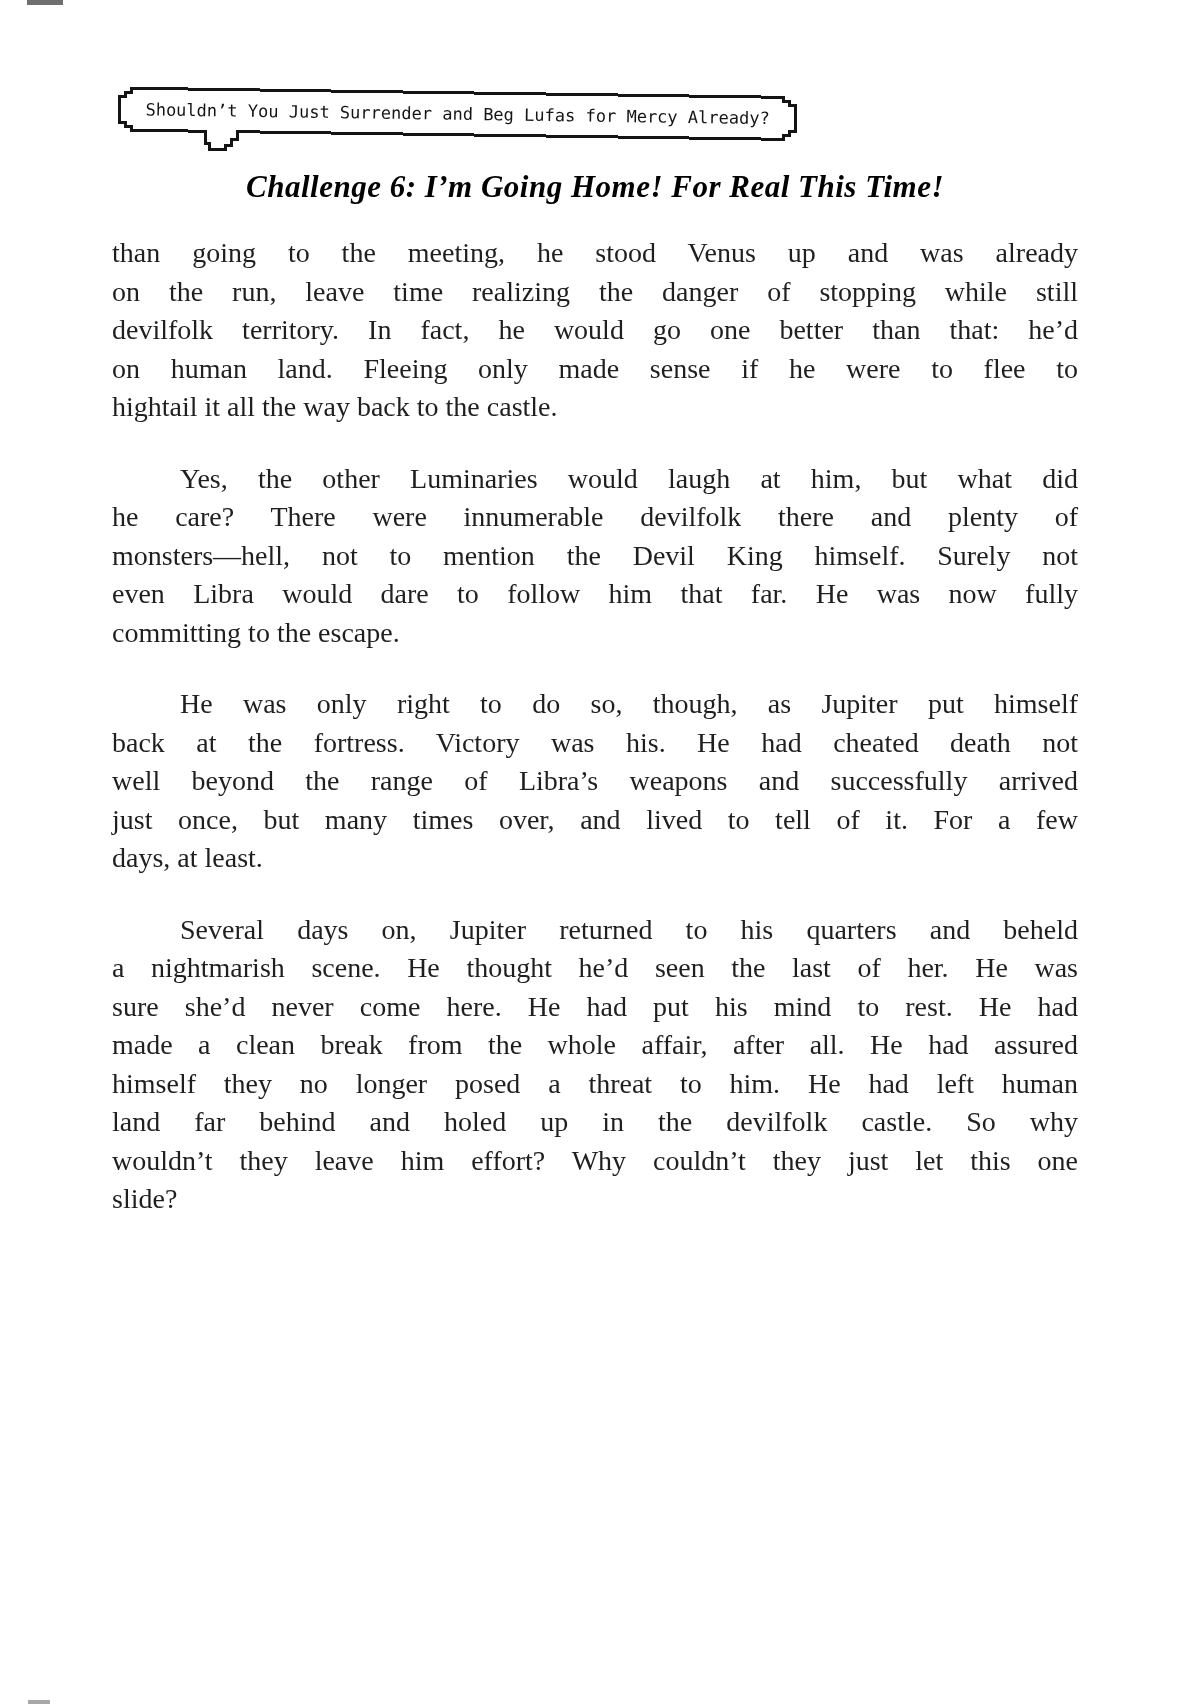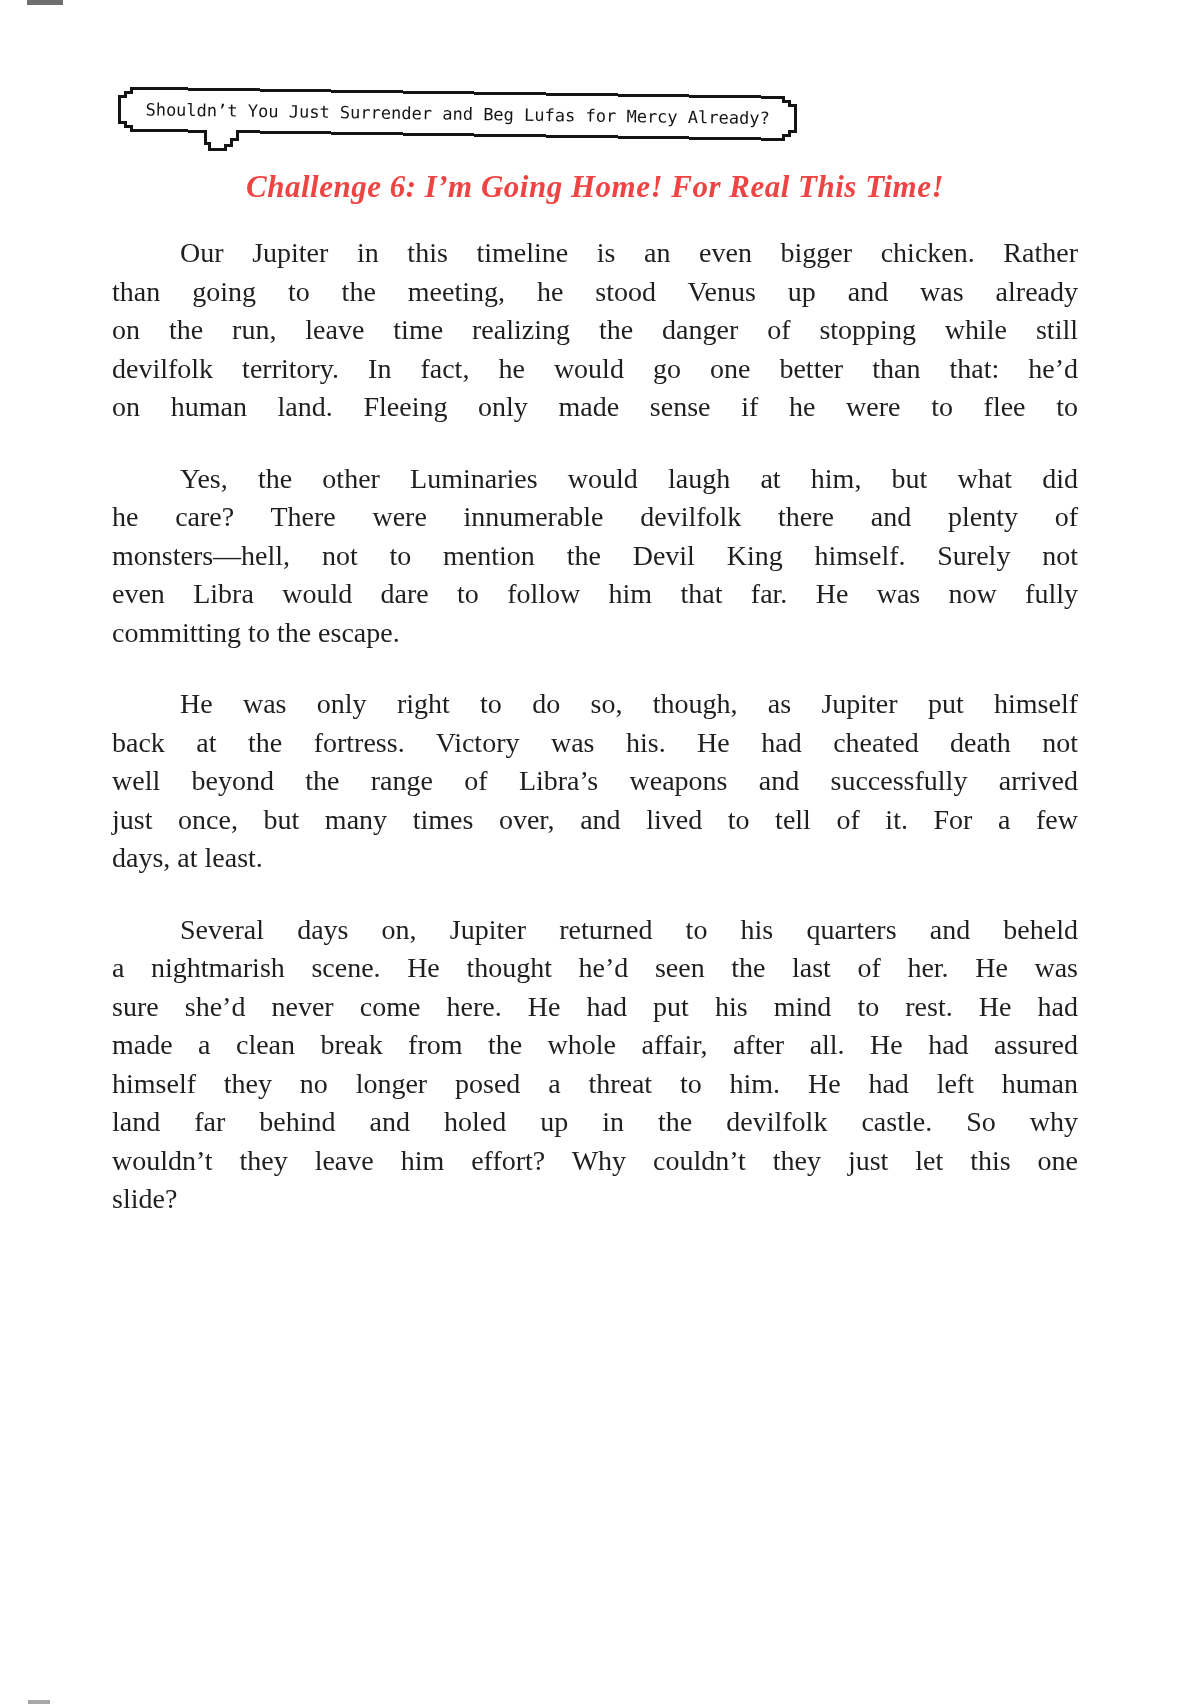--- a/index.html
+++ b/index.html
@@ -45,21 +45,21 @@
     position: absolute;
     left: 112px;
     top: 166px;
     width: 966px;
     margin: 0;
     text-align: center;
     font-size: 31px;
     line-height: 42px;
     font-weight: bold;
     font-style: italic;
-    color: #ef4444;
+    color: #000000;
     letter-spacing: 0.5px;
   }
 
   
   .text-column {
     position: absolute;
     left: 112px;
     top: 234px;
     width: 966px;
   }
@@ -89,25 +89,25 @@
                H 122 V 52 H 116 V 58 H 110 V 62 H 94 V 56 H 90 V 44
                H 16 V 40 H 10 V 36 H 4 V 10 H 10 V 6 H 16 Z" fill="#ffffff" stroke="#141414" stroke-width="3" stroke-linejoin="miter"></path>
       <text class="bubble-text" x="342" y="29" text-anchor="middle">Shouldn’t You Just Surrender and Beg Lufas for Mercy Already?</text>
     </svg>
   </div>
 
   <h1 class="chapter-title">Challenge 6: I’m Going Home! For Real This Time!</h1>
 
   <div class="text-column">
       <p class="para">
-        <span class="line first">Our Jupiter in this timeline is an even bigger chicken. Rather</span>
         <span class="line">than going to the meeting, he stood Venus up and was already</span>
         <span class="line">on the run, leave time realizing the danger of stopping while still</span>
         <span class="line">devilfolk territory. In fact, he would go one better than that: he’d</span>
         <span class="line">on human land. Fleeing only made sense if he were to flee to</span>
+        <span class="line last">hightail it all the way back to the castle.</span>
       </p>
       <p class="para">
         <span class="line first">Yes, the other Luminaries would laugh at him, but what did</span>
         <span class="line">he care? There were innumerable devilfolk there and plenty of</span>
         <span class="line">monsters—hell, not to mention the Devil King himself. Surely not</span>
         <span class="line">even Libra would dare to follow him that far. He was now fully</span>
         <span class="line last">committing to the escape.</span>
       </p>
       <p class="para">
         <span class="line first">He was only right to do so, though, as Jupiter put himself</span>

